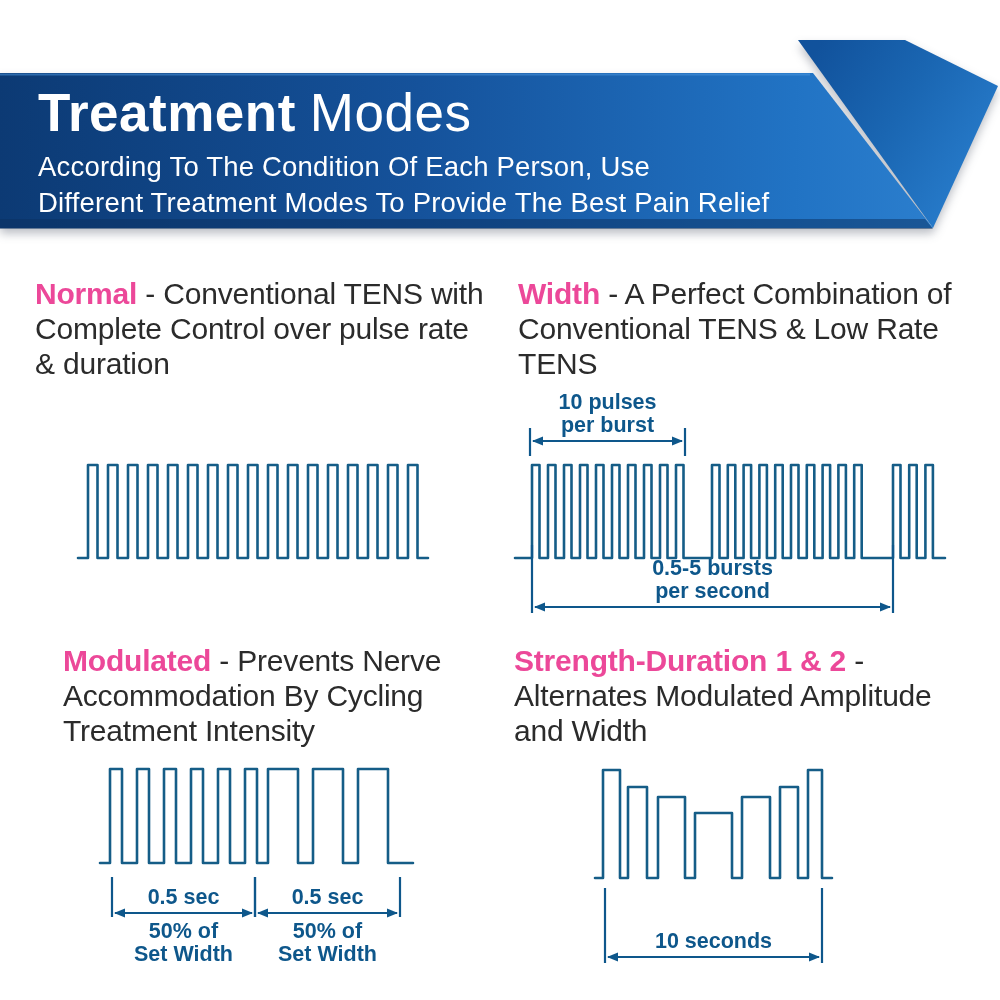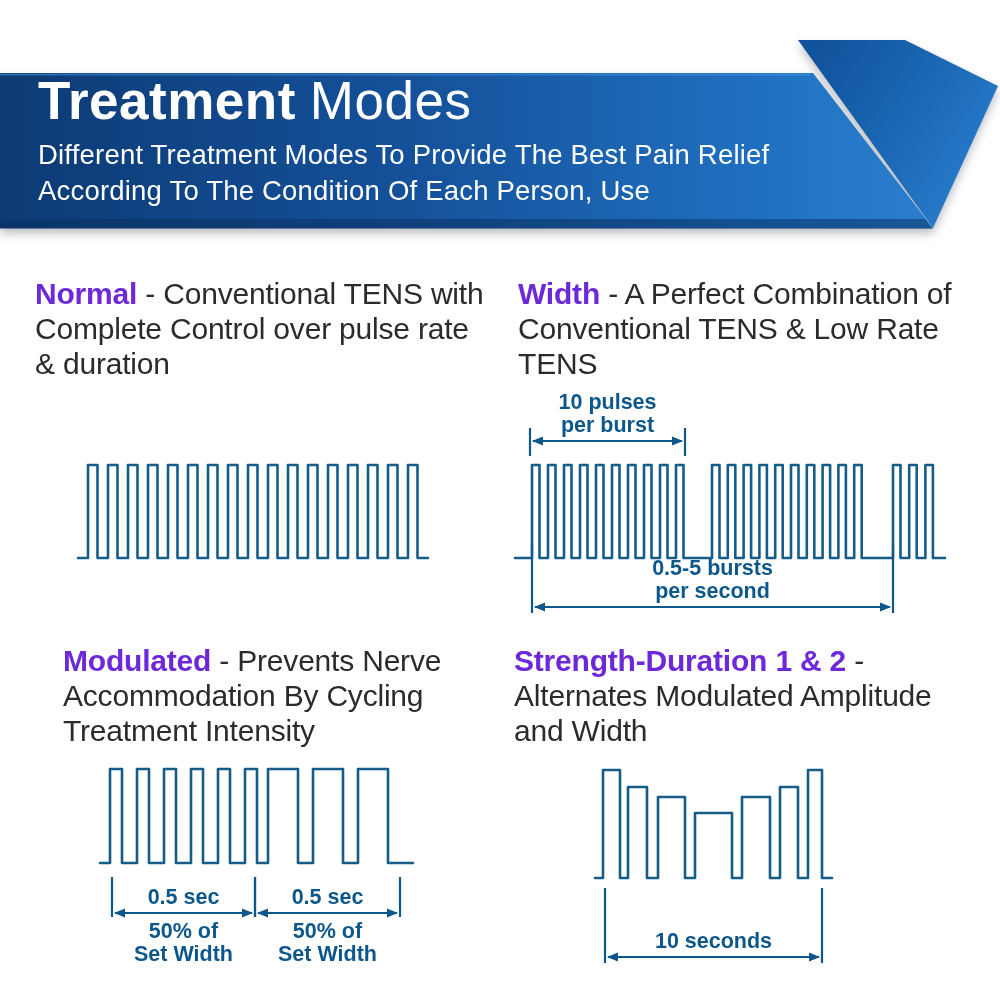--- a/index.html
+++ b/index.html
@@ -2,28 +2,28 @@
 <html><head>
 <meta charset="utf-8">
 <style>
   html,body{margin:0;padding:0;}
   body{
     width:1000px;height:1000px;position:relative;background:#ffffff;
     font-family:"Liberation Sans",sans-serif;overflow:hidden;
   }
   
   .banner-svg{position:absolute;left:0;top:0;filter:drop-shadow(0 5px 5px rgba(40,50,70,.32));}
-  .banner-text{position:absolute;left:38px;top:72px;color:#fff;}
+  .banner-text{position:absolute;left:38px;top:84px;color:#fff;}
   .banner-title{font-size:53px;line-height:58px;letter-spacing:.5px;white-space:nowrap;}
   .banner-title .t-bold{font-weight:800;}
   .banner-title .t-light{font-weight:400;margin-left:14px;}
   .banner-sub{margin-top:7px;font-size:27.5px;font-weight:500;line-height:35.5px;letter-spacing:.2px;}
   
   .sec-text{position:absolute;font-size:30px;line-height:35px;font-weight:500;color:#2b2b2b;letter-spacing:-.2px;}
-  .sec-text .hd{font-weight:800;color:#6d28d9;}
+  .sec-text .hd{font-weight:800;color:#ec4899;}
   #sec-normal{left:35px;top:276px;width:452px;}
   #sec-burst{left:518px;top:276px;width:472px;}
   #sec-modulated{left:35px;top:643px;width:452px;margin-left:28px;}
   #sec-strength{left:514px;top:643px;width:472px;}
   .wave-svg{position:absolute;}
   #wave-normal{left:60px;top:440px;}
   #wave-burst{left:505px;top:385px;}
   #wave-modulated{left:55px;top:750px;}
   #wave-strength{left:560px;top:750px;}
 </style>
@@ -52,22 +52,22 @@
 
     <line x1="0" y1="74.5" x2="810" y2="74.5" stroke="#4e9ae2" stroke-width="2" opacity="0.5"></line>
 
     <polygon points="0,219 925,219 933,229 0,229" fill="#0a2f60" opacity="0.5"></polygon>
   </svg>
   <div class="banner-text">
     <div class="banner-title">
       <span class="t-bold">Treatment</span><span class="t-light">Modes</span>
     </div>
     <div class="banner-sub">
+      <div>According To The Condition Of Each Person, Use</div>
       <div>Different Treatment Modes To Provide The Best Pain Relief</div>
-      <div>According To The Condition Of Each Person, Use</div>
     </div>
   </div>
 </div>
 
 <div id="sec-normal" class="sec-text">
   <span class="hd">Normal</span><span> - Conventional TENS with Complete Control over pulse rate &amp; duration</span>
 </div>
 
 <div id="sec-burst" class="sec-text">
   <span class="hd">Width</span><span> - A Perfect Combination of Conventional TENS &amp; Low Rate TENS</span>

